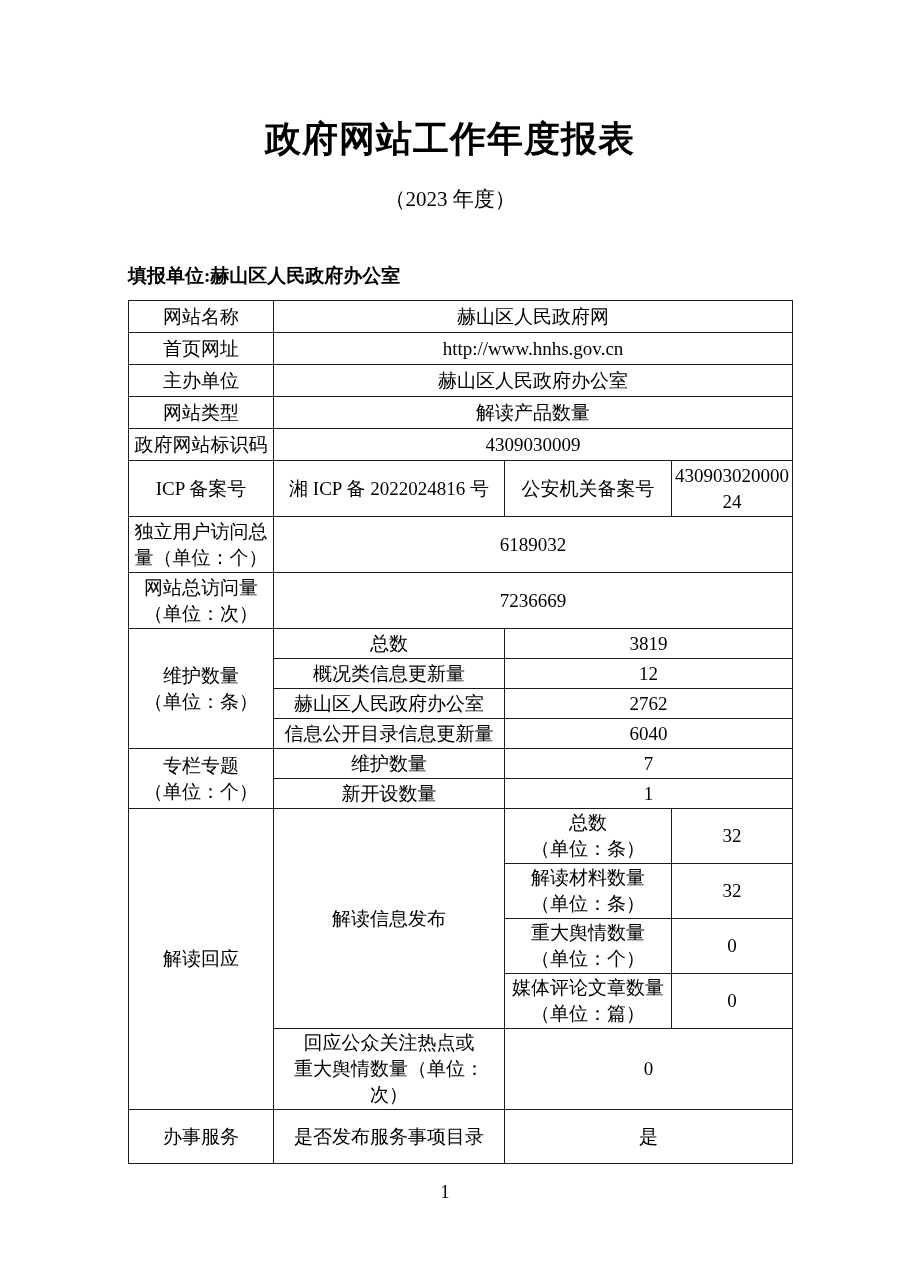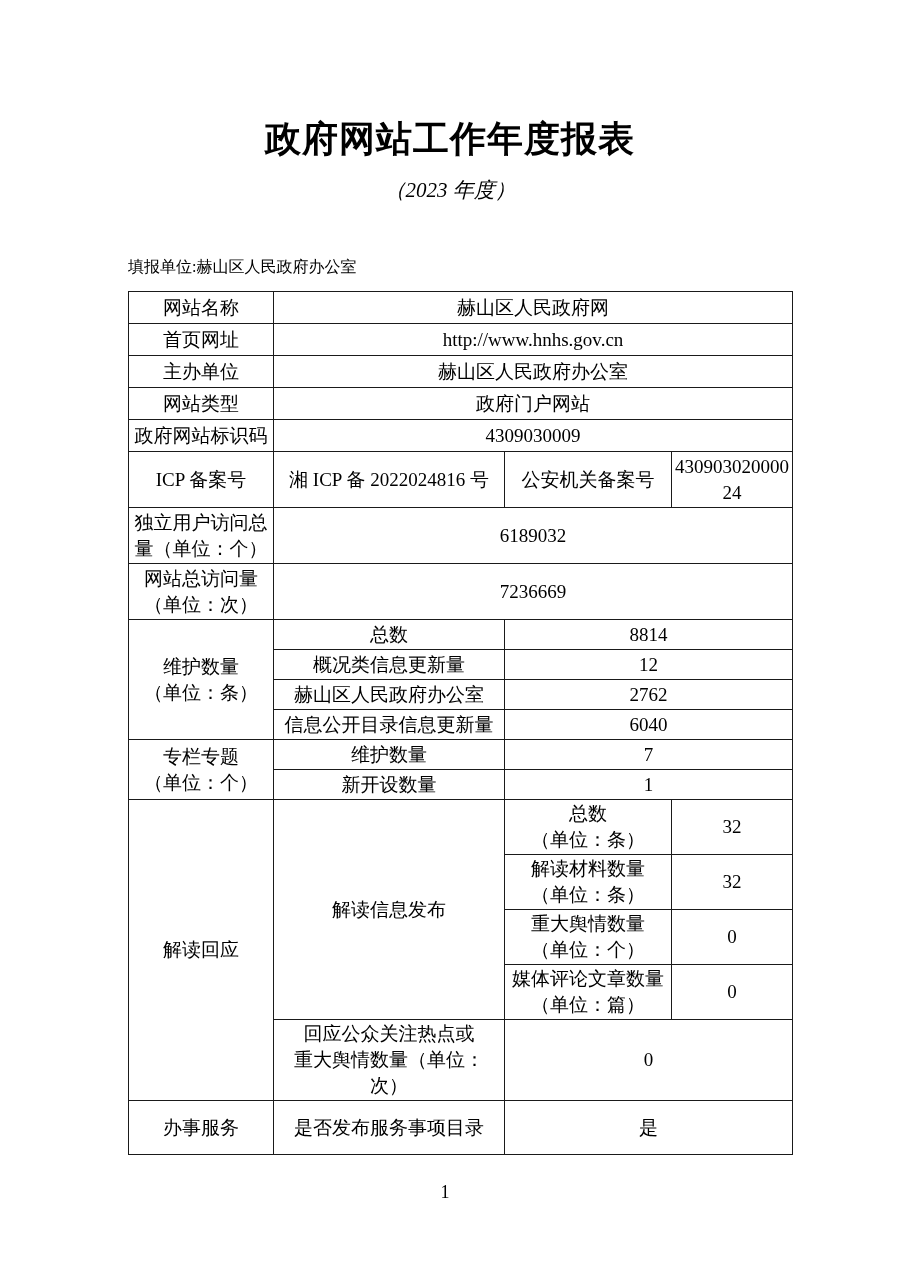--- a/index.html
+++ b/index.html
@@ -16,32 +16,31 @@
   .doc-title {
     margin-top: 118px;
     text-align: center;
     font-size: 36px;
     line-height: 42px;
     font-weight: bold;
     letter-spacing: 1px;
     font-family: "Liberation Serif", "DejaVu Serif", serif;
   }
   .doc-subtitle {
-    margin-top: 18px;
+    margin-top: 27px;
     text-align: center;
     font-size: 21px;
     line-height: 25px;
     font-weight: normal;
-    font-style: italic;
   }
   .reporting-unit {
     margin: 51px 0 0 128px;
-    font-size: 16px;
+    font-size: 19px;
     line-height: 25px;
-    font-weight: normal;
+    font-weight: bold;
   }
   table.report {
     margin: 12px 0 0 128px;
     width: 664px;
     border-collapse: collapse;
     table-layout: fixed;
   }
   table.report td {
     border: 1.5px solid #1a1a1a;
     text-align: center;
@@ -93,21 +92,21 @@
       <tr class="h32">
         <td>首页网址</td>
         <td colspan="3" class="val">http://www.hnhs.gov.cn</td>
       </tr>
       <tr class="h32">
         <td>主办单位</td>
         <td colspan="3" class="val">赫山区人民政府办公室</td>
       </tr>
       <tr class="h32">
         <td>网站类型</td>
-        <td colspan="3" class="val">政府门户网站</td>
+        <td colspan="3" class="val">解读产品数量</td>
       </tr>
       <tr class="h32">
         <td>政府网站标识码</td>
         <td colspan="3" class="val">4309030009</td>
       </tr>
       <tr class="h56">
         <td>ICP 备案号</td>
         <td class="val">湘 ICP 备 2022024816 号</td>
         <td>公安机关备案号</td>
         <td class="val" style="word-break:break-all;text-align:center;">43090302000024</td>
@@ -119,21 +118,21 @@
       </tr>
       <tr class="h56">
         <td class="ml">网站总访问量
 （单位：次）</td>
         <td colspan="3" class="val">7236669</td>
       </tr>
       <tr class="h30">
         <td rowspan="4" class="ml">维护数量
 （单位：条）</td>
         <td>总数</td>
-        <td colspan="2" class="val">8814</td>
+        <td colspan="2" class="val">3819</td>
       </tr>
       <tr class="h30">
         <td>概况类信息更新量</td>
         <td colspan="2" class="val">12</td>
       </tr>
       <tr class="h30">
         <td>赫山区人民政府办公室</td>
         <td colspan="2" class="val">2762</td>
       </tr>
       <tr class="h30">

